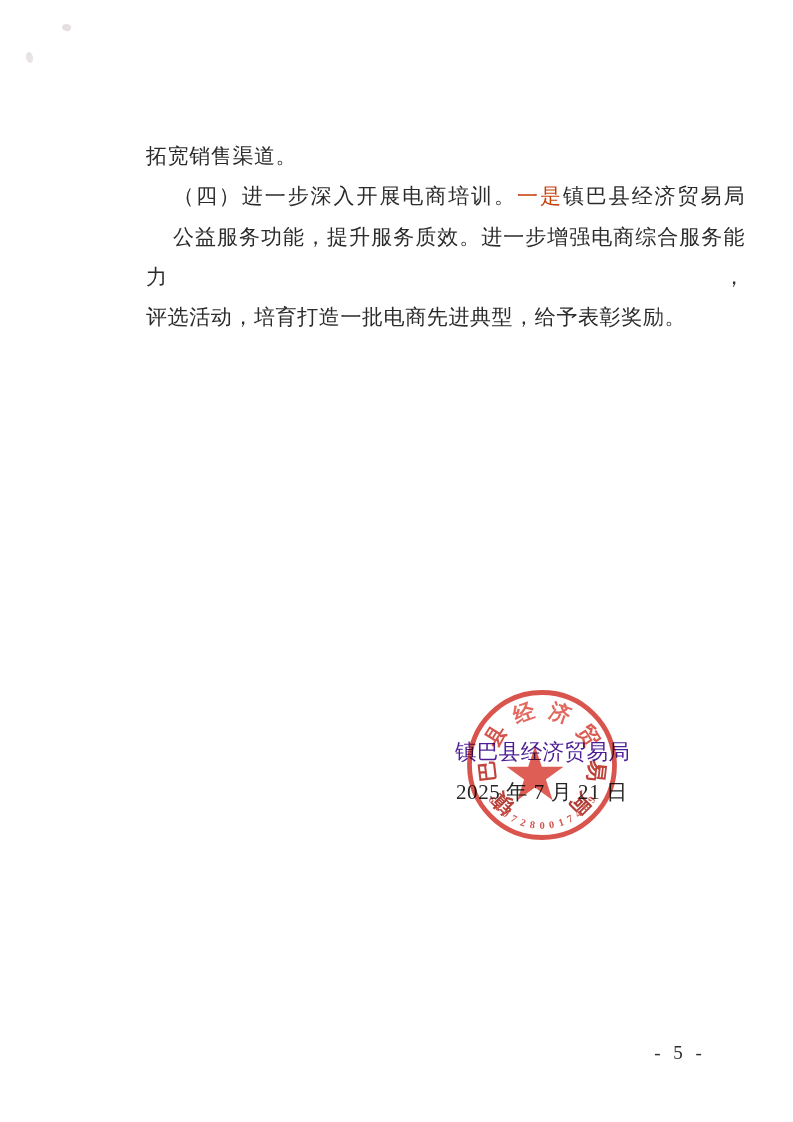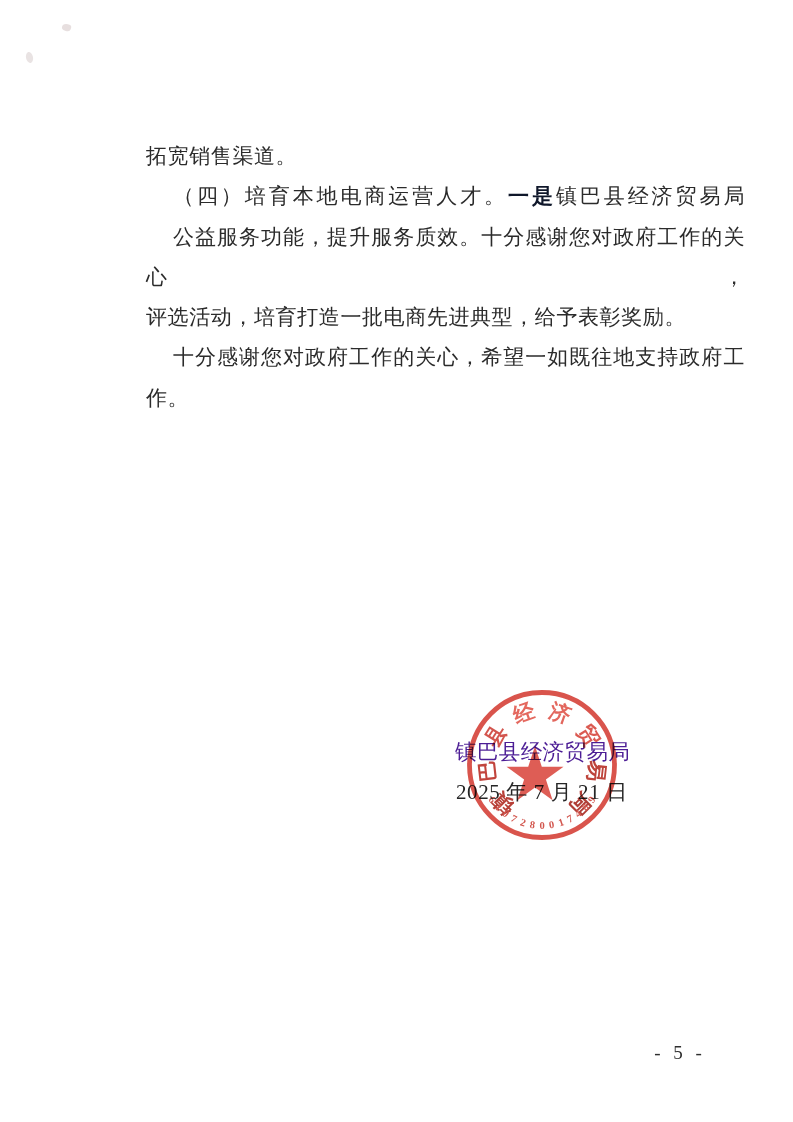--- a/index.html
+++ b/index.html
@@ -31,23 +31,23 @@
   }
   .para { display: block; }
   .line { display: block; text-align: left; white-space: nowrap; }
   .line.j {
     white-space: normal;
     text-align: justify;
     text-align-last: justify;
   }
   .para.indent .line:first-child { text-indent: 27px; }
   .emph {
-    font-weight: 700;
+    font-weight: 400;
     font-family: "Liberation Sans", sans-serif;
-    color: #0f172a;
+    color: #c2410c;
   }
   
   .sig-org {
     position: absolute;
     left: 455px;
     top: 737px;
     font-size: 21.5px;
     letter-spacing: 0.4px;
     color: #4c1d95;
     white-space: nowrap;
@@ -108,29 +108,25 @@
 <div class="page">
 
   <div class="speck-a"></div>
   <div class="speck-b"></div>
 
   <div class="doc-body">
       <div class="para">
         <div class="line"><span>拓宽销售渠道。</span></div>
       </div>
       <div class="para indent">
-        <div class="line j"><span>（四）培育本地电商运营人才。</span><span class="emph">一是</span><span>镇巴县经济贸易局</span></div>
+        <div class="line j"><span>（四）进一步深入开展电商培训。</span><span class="emph">一是</span><span>镇巴县经济贸易局</span></div>
       </div>
       <div class="para indent">
-        <div class="line j"><span>公益服务功能，提升服务质效。十分感谢您对政府工作的关心，</span></div>
+        <div class="line j"><span>公益服务功能，提升服务质效。进一步增强电商综合服务能力，</span></div>
         <div class="line"><span>评选活动，培育打造一批电商先进典型，给予表彰奖励。</span></div>
-      </div>
-      <div class="para indent">
-        <div class="line j"><span>十分感谢您对政府工作的关心，希望一如既往地支持政府工</span></div>
-        <div class="line"><span>作。</span></div>
       </div>
     </div>
 
   <div class="sig-org">镇巴县经济贸易局</div>
   <div class="sig-date">2025 年 7 月 21 日</div>
 
   <svg class="seal-svg" viewBox="0 0 170 170" xmlns="http://www.w3.org/2000/svg">
     <circle id="seal-ring" cx="85" cy="85" r="72.5" fill="none" stroke-width="4.8" stroke="#d6473e"></circle>
     <polygon id="seal-star" transform="translate(78,96)" points="0,-30 -6.8,-9.3 -28.5,-9.3 -10.9,3.6 -17.6,24.3 0,11.5 17.6,24.3 10.9,3.6 28.5,-9.3 6.8,-9.3" fill="#dc5048"></polygon>
     <g id="seal-arc-chars">

